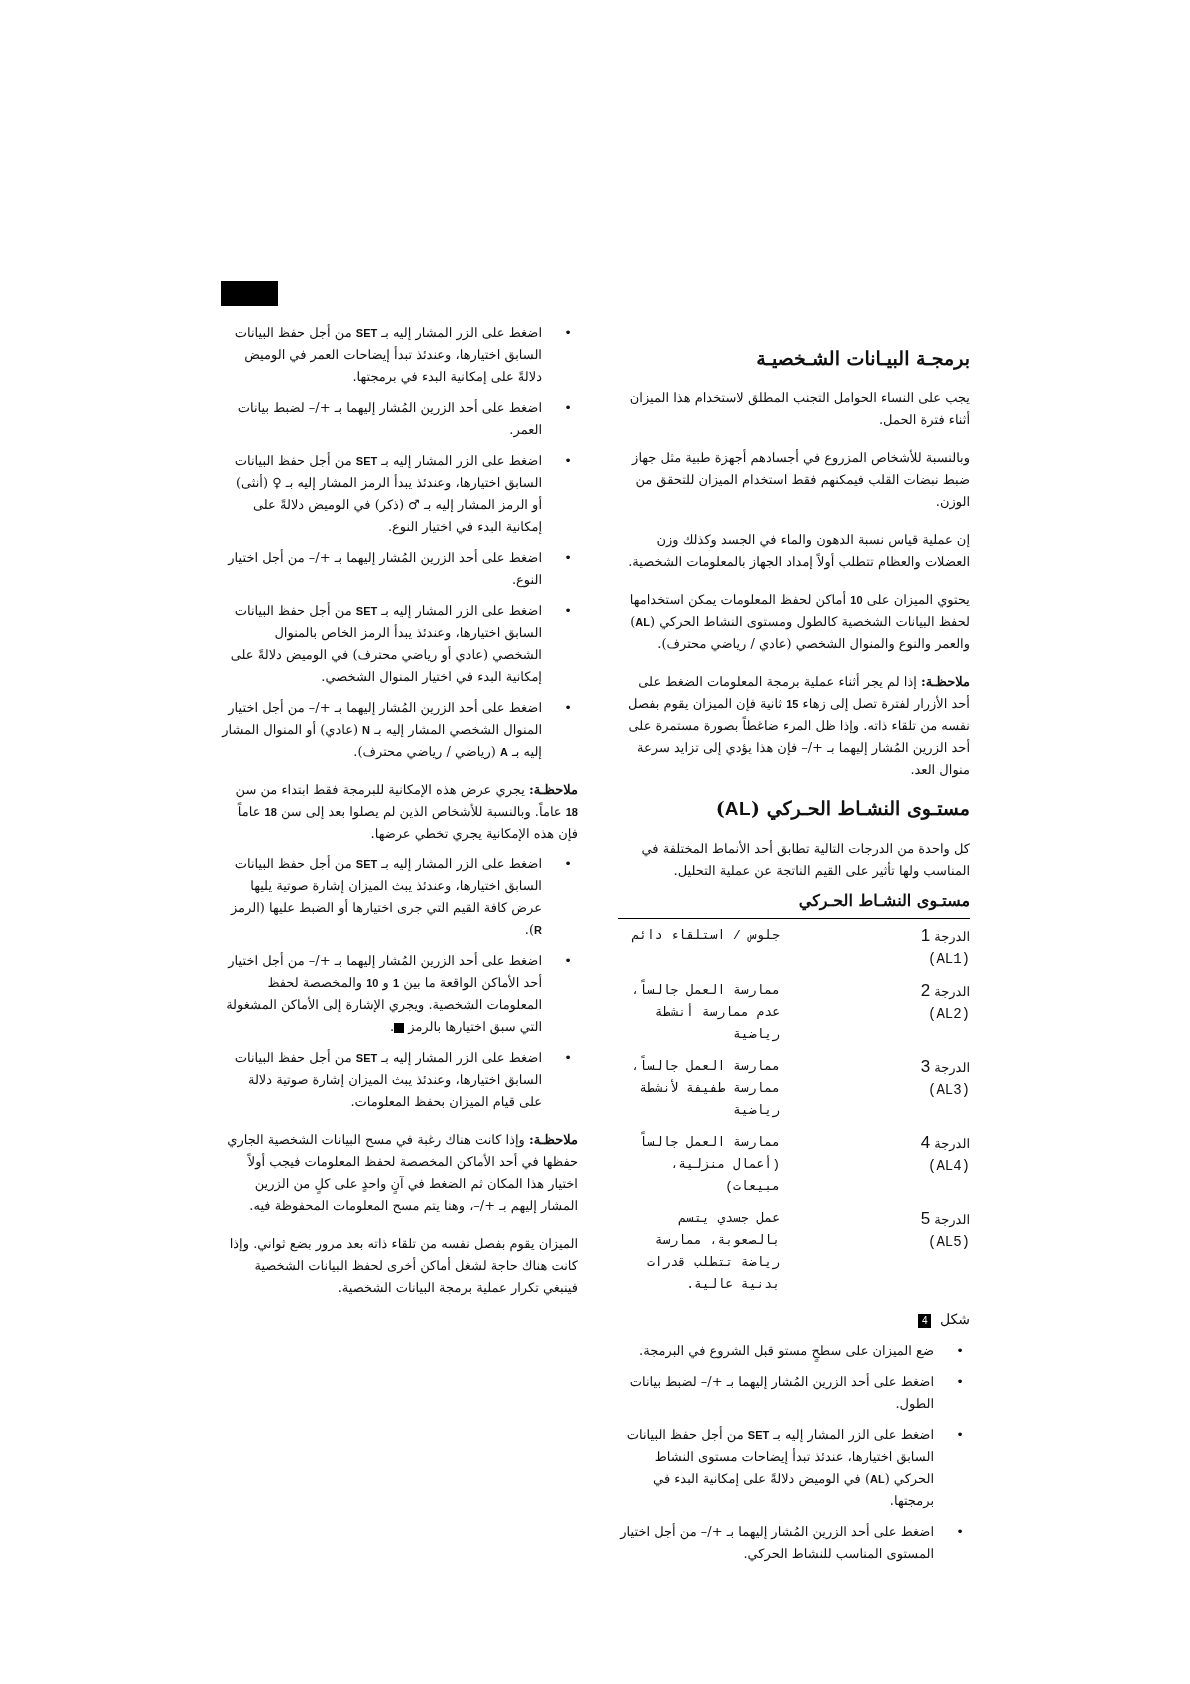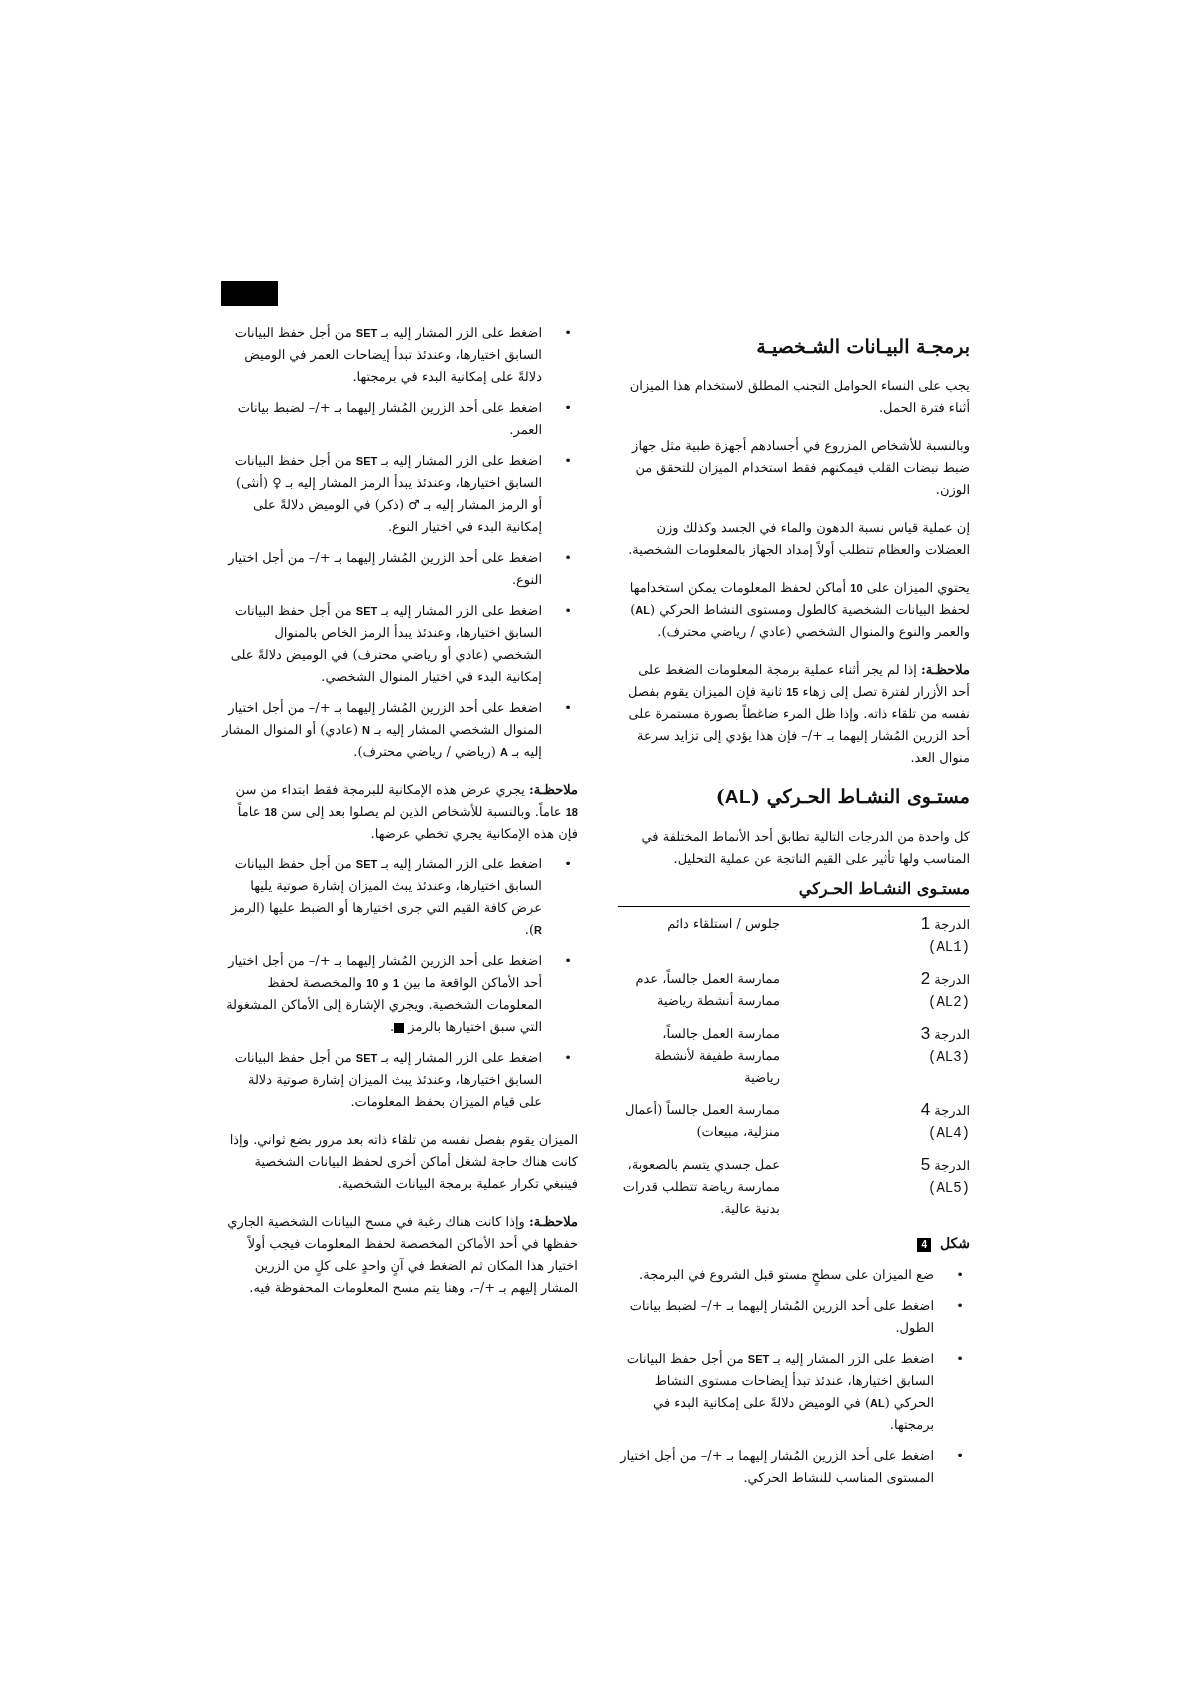--- a/index.html
+++ b/index.html
@@ -12,42 +12,42 @@
       position: absolute; left: 221px; top: 281px; width: 57px; height: 25px;
       background: #000000;
     }
     .col {
       position: absolute; top: 322px; direction: rtl; text-align: right;
       font-size: 13px; line-height: 22px;
     }
     .col-right { left: 618px; width: 352px; top: 333px; }
     .col-left  { left: 222px; width: 356px; }
     .h1 {
-      font-size: 19px; font-weight: bold; margin: 0 0 16px 0; line-height: 26px;
+      font-size: 19px; font-weight: bold; margin: 12px 0 16px 0; line-height: 26px;
       letter-spacing: 0.5px;
     }
     .h1 .latin, .latin { font-family: "Liberation Sans", sans-serif; font-weight: bold; }
     .h2 { font-size: 16px; font-weight: bold; margin: 6px 0 6px 0; line-height: 22px; }
     p { margin: 16px 0 8px 0; }
     .big { font-family: "Liberation Sans", sans-serif; font-weight: bold; font-size: 11px; }
     .note-label { font-weight: bold; }
     ul.bullets { list-style: none; margin: 0 0 8px 0; padding: 0; }
     ul.bullets li { position: relative; padding-right: 36px; margin-bottom: 9px; }
     ul.bullets li::before {
       content: "•"; position: absolute; right: 6px; top: 0; font-size: 13px;
       font-family: "DejaVu Sans", sans-serif;
     }
     .rule { border-top: 1.5px solid #000000; margin: 4px 0 6px 0; }
     .al-table { width: 100%; border-collapse: collapse; }
     .al-table td { vertical-align: top; padding: 0 0 10px 0; line-height: 22px; }
     .al-table td.lvl { width: 170px; }
-    .al-table td.desc { padding-right: 20px; }
+    .al-table td.desc { padding-right: 20px; font-family: Liberation Mono, monospace; }
     .lvl .num { font-family: "Liberation Sans", sans-serif; font-size: 17px; }
     .lvl .code { font-family: Liberation Mono, monospace; font-size: 14px; display: block; }
-    .fig-label { font-weight: bold; font-size: 14px; margin: 2px 0 10px 0; }
+    .fig-label { font-weight: normal; font-size: 14px; margin: 2px 0 10px 0; }
     .fig-badge {
       display: inline-block; background: #000000; color: #ffffff;
       font-size: 10px; padding: 0 4px; line-height: 14px; margin-right: 4px;
       font-family: "Liberation Sans", sans-serif;
     }
     .sq { display: inline-block; width: 10px; height: 10px; background: #000; vertical-align: middle; }
     .gender-icon { font-family: "DejaVu Sans", sans-serif; font-size: 13px; }
   </style>
 </head>
 <body>
@@ -128,18 +128,18 @@
   <p>
     <span class="note-label">ملاحظـة:</span><span> يجري عرض هذه الإمكانية للبرمجة فقط ابتداء من سن </span><span class="big">18</span><span> عاماً. وبالنسبة للأشخاص الذين لم يصلوا بعد إلى سن </span><span class="big">18</span><span> عاماً فإن هذه الإمكانية يجري تخطي عرضها.</span>
   </p>
 
   <ul class="bullets">
     <li><span>اضغط على الزر المشار إليه بـ </span><span class="big">SET</span><span> من أجل حفظ البيانات السابق اختيارها، وعندئذ يبث الميزان إشارة صوتية يليها عرض كافة القيم التي جرى اختيارها أو الضبط عليها (الرمز </span><span class="big">R</span><span>).</span></li>
     <li><span>اضغط على أحد الزرين المُشار إليهما بـ +/– من أجل اختيار أحد الأماكن الواقعة ما بين </span><span class="big">1</span><span> و </span><span class="big">10</span><span> والمخصصة لحفظ المعلومات الشخصية. ويجري الإشارة إلى الأماكن المشغولة التي سبق اختيارها بالرمز </span><span class="sq"></span><span>.</span></li>
     <li><span>اضغط على الزر المشار إليه بـ </span><span class="big">SET</span><span> من أجل حفظ البيانات السابق اختيارها، وعندئذ يبث الميزان إشارة صوتية دلالة على قيام الميزان بحفظ المعلومات.</span></li>
   </ul>
 
-  <p>الميزان يقوم بفصل نفسه من تلقاء ذاته بعد مرور بضع ثواني. وإذا كانت هناك حاجة لشغل أماكن أخرى لحفظ البيانات الشخصية فينبغي تكرار عملية برمجة البيانات الشخصية.</p>
-
   <p>
     <span class="note-label">ملاحظـة:</span><span> وإذا كانت هناك رغبة في مسح البيانات الشخصية الجاري حفظها في أحد الأماكن المخصصة لحفظ المعلومات فيجب أولاً اختيار هذا المكان ثم الضغط في آنٍ واحدٍ على كلٍ من الزرين المشار إليهم بـ +/–، وهنا يتم مسح المعلومات المحفوظة فيه.</span>
   </p>
+
+  <p>الميزان يقوم بفصل نفسه من تلقاء ذاته بعد مرور بضع ثواني. وإذا كانت هناك حاجة لشغل أماكن أخرى لحفظ البيانات الشخصية فينبغي تكرار عملية برمجة البيانات الشخصية.</p>
 </div>
 
 </body></html>

